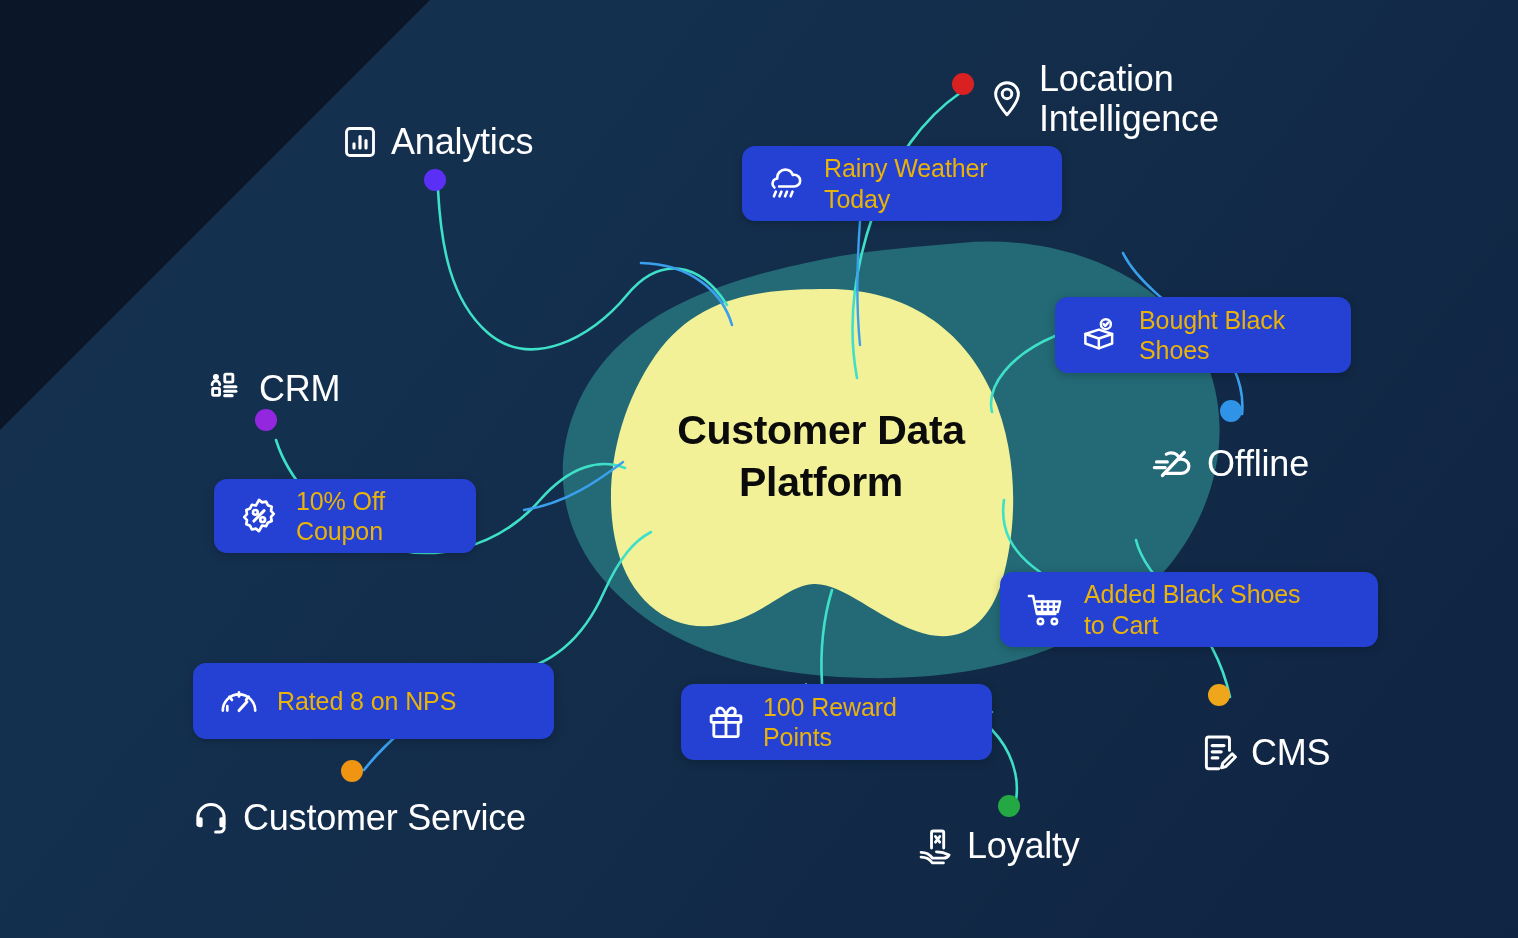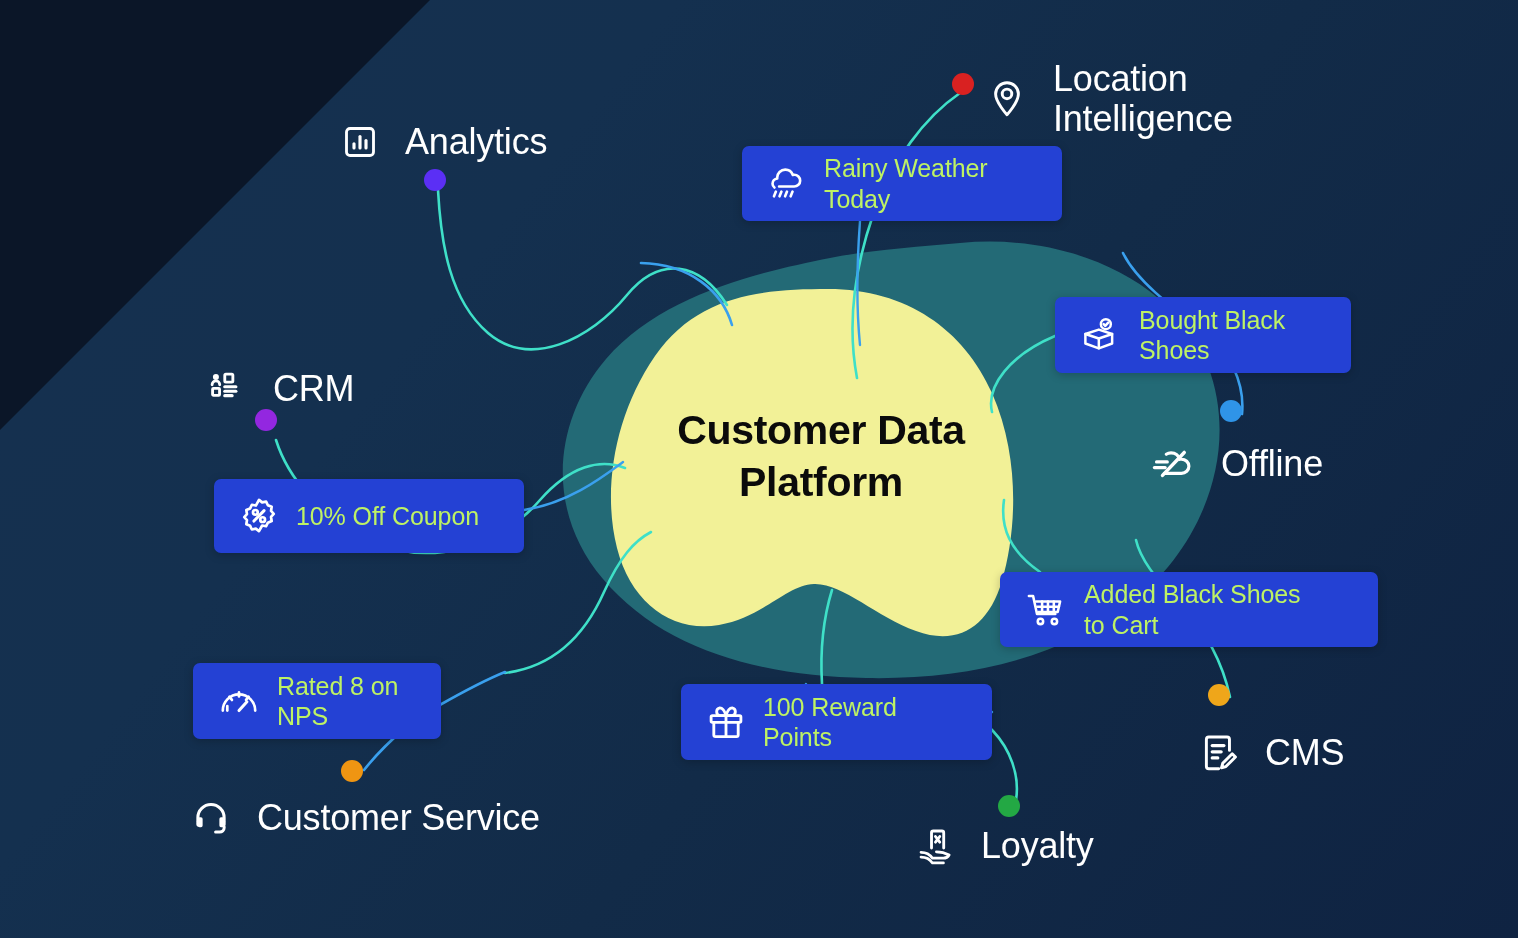--- a/index.html
+++ b/index.html
@@ -43,44 +43,44 @@
     line-height: 1.26;
     font-weight: 700;
     letter-spacing: -0.3px;
   }
 
   
   .source {
     position: absolute;
     display: flex;
     align-items: center;
-    gap: 27px;
+    gap: 13px;
     color: #ffffff;
     white-space: nowrap;
   }
   .source .srclabel {
     font-size: 36px;
     font-weight: 400;
     letter-spacing: -0.2px;
     line-height: 1.12;
   }
   .source.two-line .srclabel { white-space: pre-line; }
   .source .ico svg { display: block; }
 
   
   .card {
     position: absolute;
     display: flex;
     align-items: center;
     gap: 18px;
     background: #2441d4;
-    border-radius: 7px;
+    border-radius: 13px;
     padding: 20px 26px;
     box-sizing: border-box;
-    color: #bef264;
+    color: #eab308;
     box-shadow: 0 2px 10px rgba(0,0,0,0.22);
   }
   .card .cardtext {
     font-size: 25px;
     font-weight: 400;
     line-height: 1.22;
     letter-spacing: -0.1px;
     white-space: pre-line;
   }
   .card .ico svg { display: block; }
@@ -259,21 +259,21 @@
         <circle cx="17.0" cy="4.6" r="3.4"></circle>
         <path d="M15.5 4.6l1.1 1.2 2.0-2.3"></path>
         <path d="M3.0 11.3l9.2-3.0 9.1 3.0-9.1 3.1z"></path>
         <path d="M3.0 11.3v6.5l9.2 3.3 9.1-3.3v-6.5"></path>
         <path d="M12.2 14.4v6.7"></path>
       </svg>
     </span>
     <span class="cardtext">Bought Black Shoes</span>
   </div>
 
-  <div class="card" style="left:214px; top:479px; width:310px; height:74px;">
+  <div class="card" style="left:214px; top:479px; width:262px; height:74px;">
     <span class="ico">
       <svg width="38" height="38" viewBox="0 0 24 24" fill="none" stroke="#fff" stroke-width="1.7" stroke-linejoin="round">
         <path d="M12 1.8l2.0 1.6 2.5-.5 1.1 2.3 2.4 1.0-.4 2.6 1.7 1.9-1.7 1.9.4 2.6-2.4 1.0-1.1 2.3-2.5-.5L12 21.6l-2.0-1.6-2.5.5-1.1-2.3-2.4-1.0.4-2.6L2.7 12.7l1.7-1.9-.4-2.6 2.4-1.0 1.1-2.3 2.5.5z"></path>
         <circle cx="9.7" cy="9.7" r="1.5"></circle>
         <circle cx="14.3" cy="14.3" r="1.5"></circle>
         <line x1="15.2" y1="8.6" x2="8.8" y2="15.2" stroke-linecap="round" stroke-width="1.9"></line>
       </svg>
     </span>
     <span class="cardtext">10% Off Coupon</span>
   </div>
@@ -288,21 +288,21 @@
         <line x1="18.2" y1="6.3" x2="18.2" y2="13.3"></line>
         <line x1="7.2" y1="9.8" x2="21.6" y2="9.8"></line>
         <circle cx="9.3" cy="19.6" r="1.8"></circle>
         <circle cx="18.6" cy="19.6" r="1.8"></circle>
       </svg>
     </span>
     <span class="cardtext">Added Black Shoes
 to Cart</span>
   </div>
 
-  <div class="card" style="left:193px; top:663px; width:248px; height:76px;">
+  <div class="card" style="left:193px; top:663px; width:361px; height:76px;">
     <span class="ico">
       <svg width="40" height="30" viewBox="0 0 26 20" fill="none" stroke="#fff" stroke-width="1.8" stroke-linecap="round">
         <path d="M2.2 16.4a10.8 10.8 0 0 1 21.6 0" stroke-linejoin="round"></path>
         <line x1="5.2" y1="16.4" x2="5.2" y2="13.4"></line>
         <line x1="8.3" y1="9.3" x2="6.6" y2="7.2"></line>
         <line x1="13.0" y1="7.0" x2="13.0" y2="4.3"></line>
         <line x1="17.7" y1="9.3" x2="19.4" y2="7.2"></line>
         <path d="M13.0 16.4l5.3-5.9" stroke-width="2.0"></path>
       </svg>
     </span>

